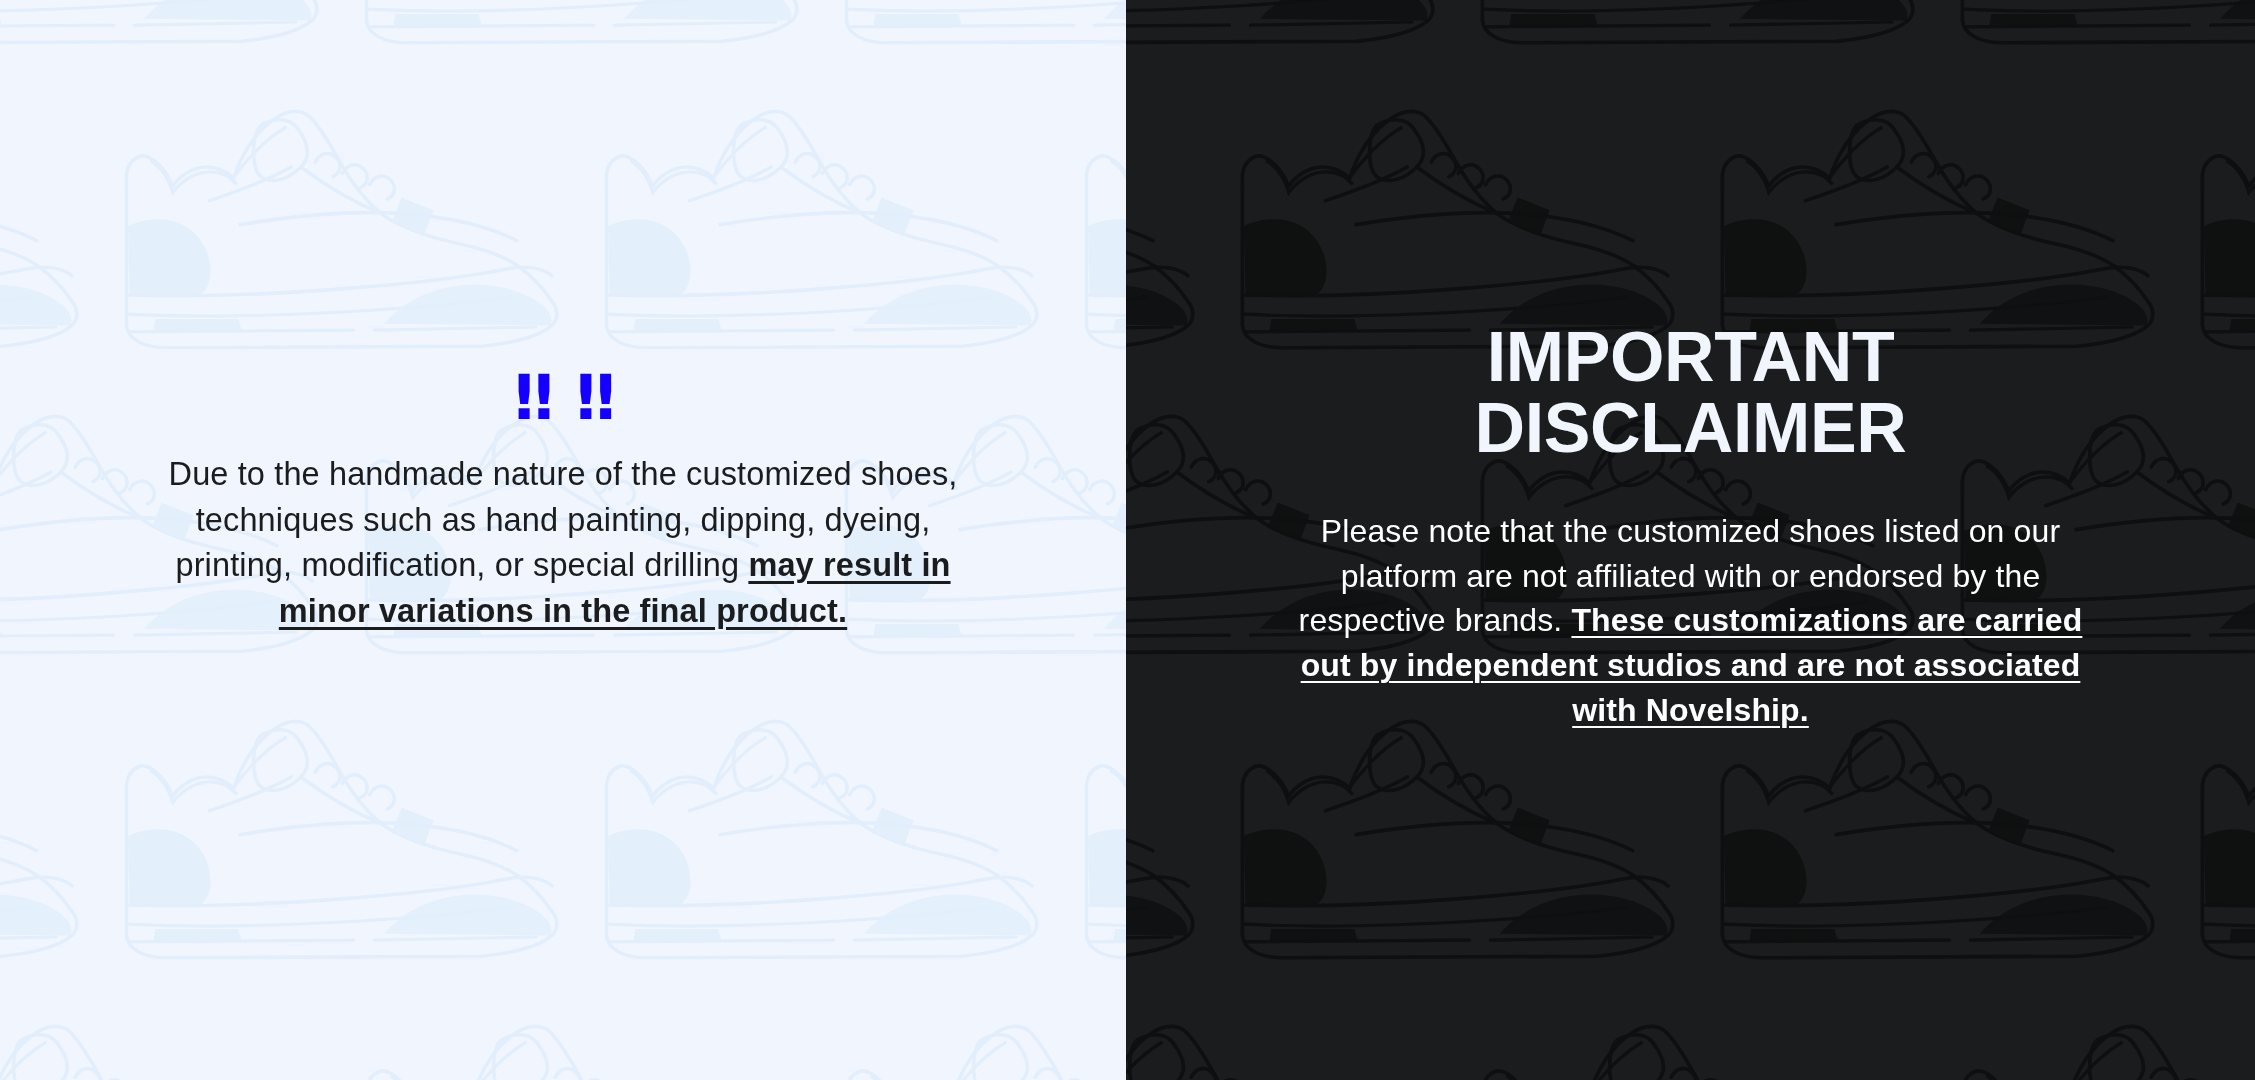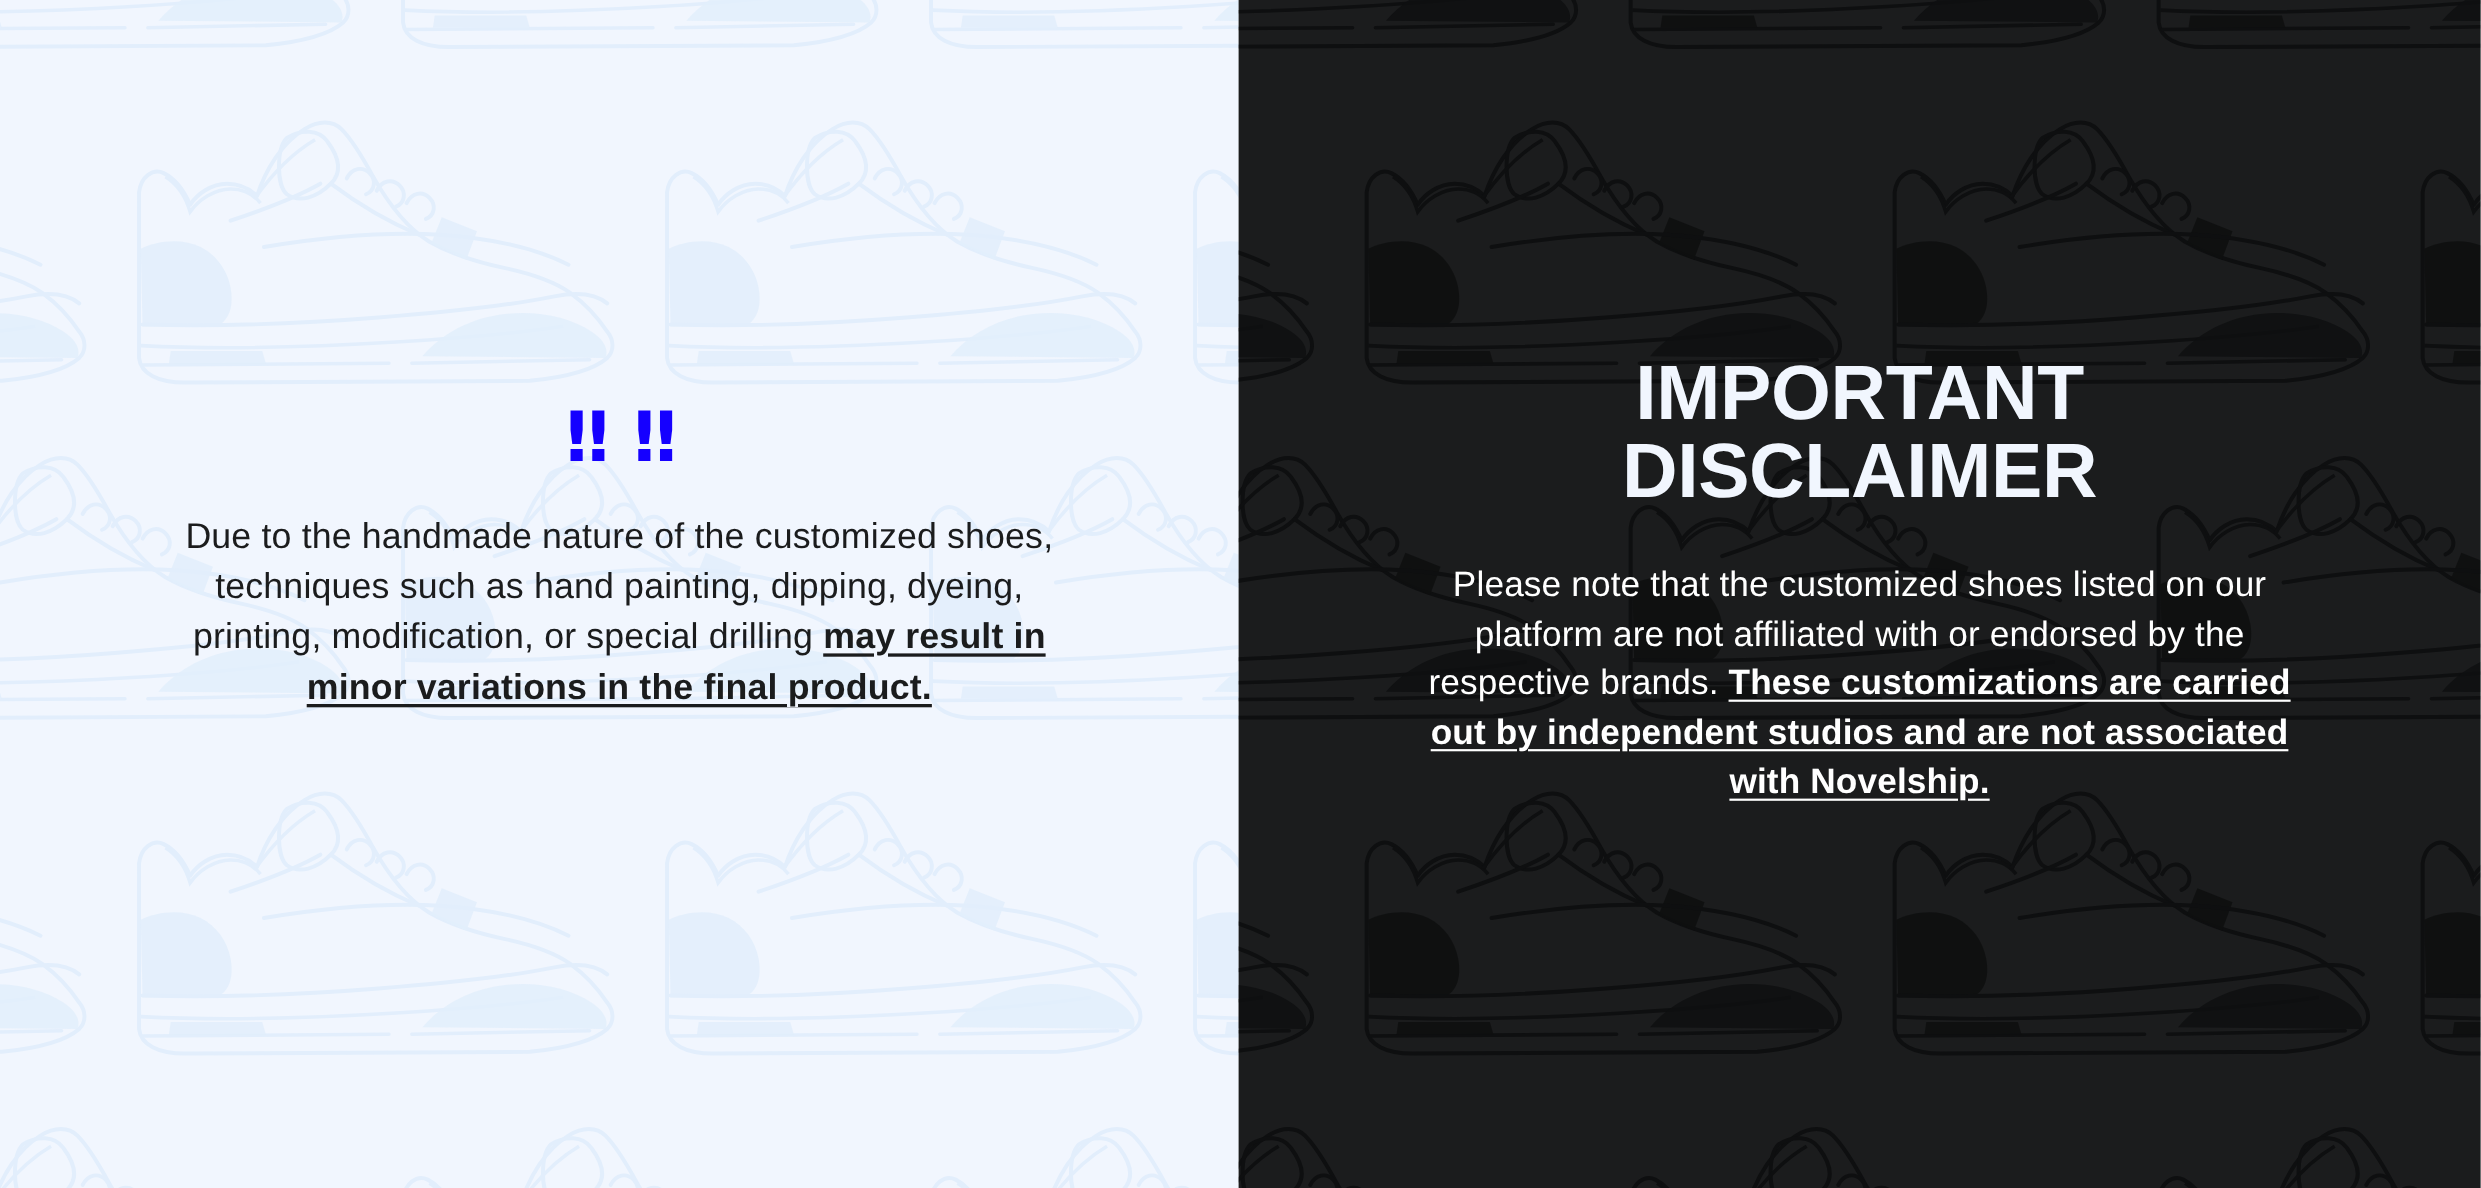--- a/index.html
+++ b/index.html
@@ -94,21 +94,21 @@
   }
   #disclaimer-heading .ln { display:block; }
 
   .body-copy {
     text-align:center;
     line-height:1.40;
     font-weight:400;
   }
 
   #attention-body {
-    margin-top:34px;
+    margin-top:21px;
     font-size:32.5px;
     color:#1B1C1D;
     width:790px;
     letter-spacing:0.004em;
   }
 
   #disclaimer-body {
     margin-top:44px;
     font-size:32px;
     color:#FFFFFF;

